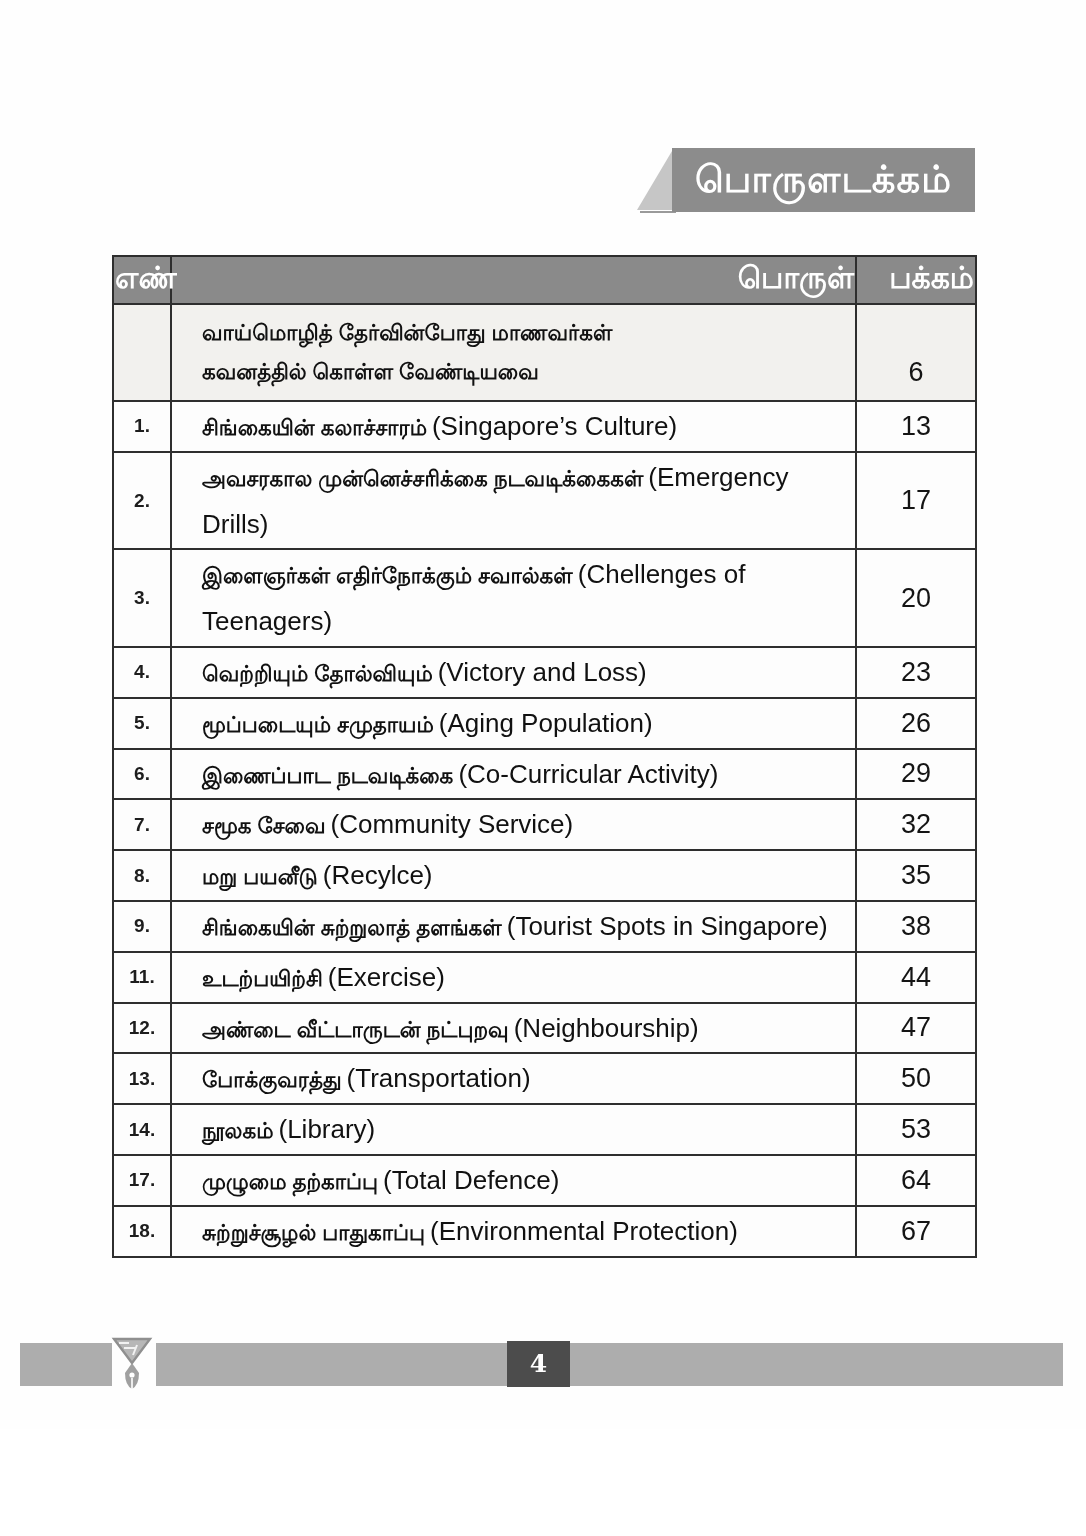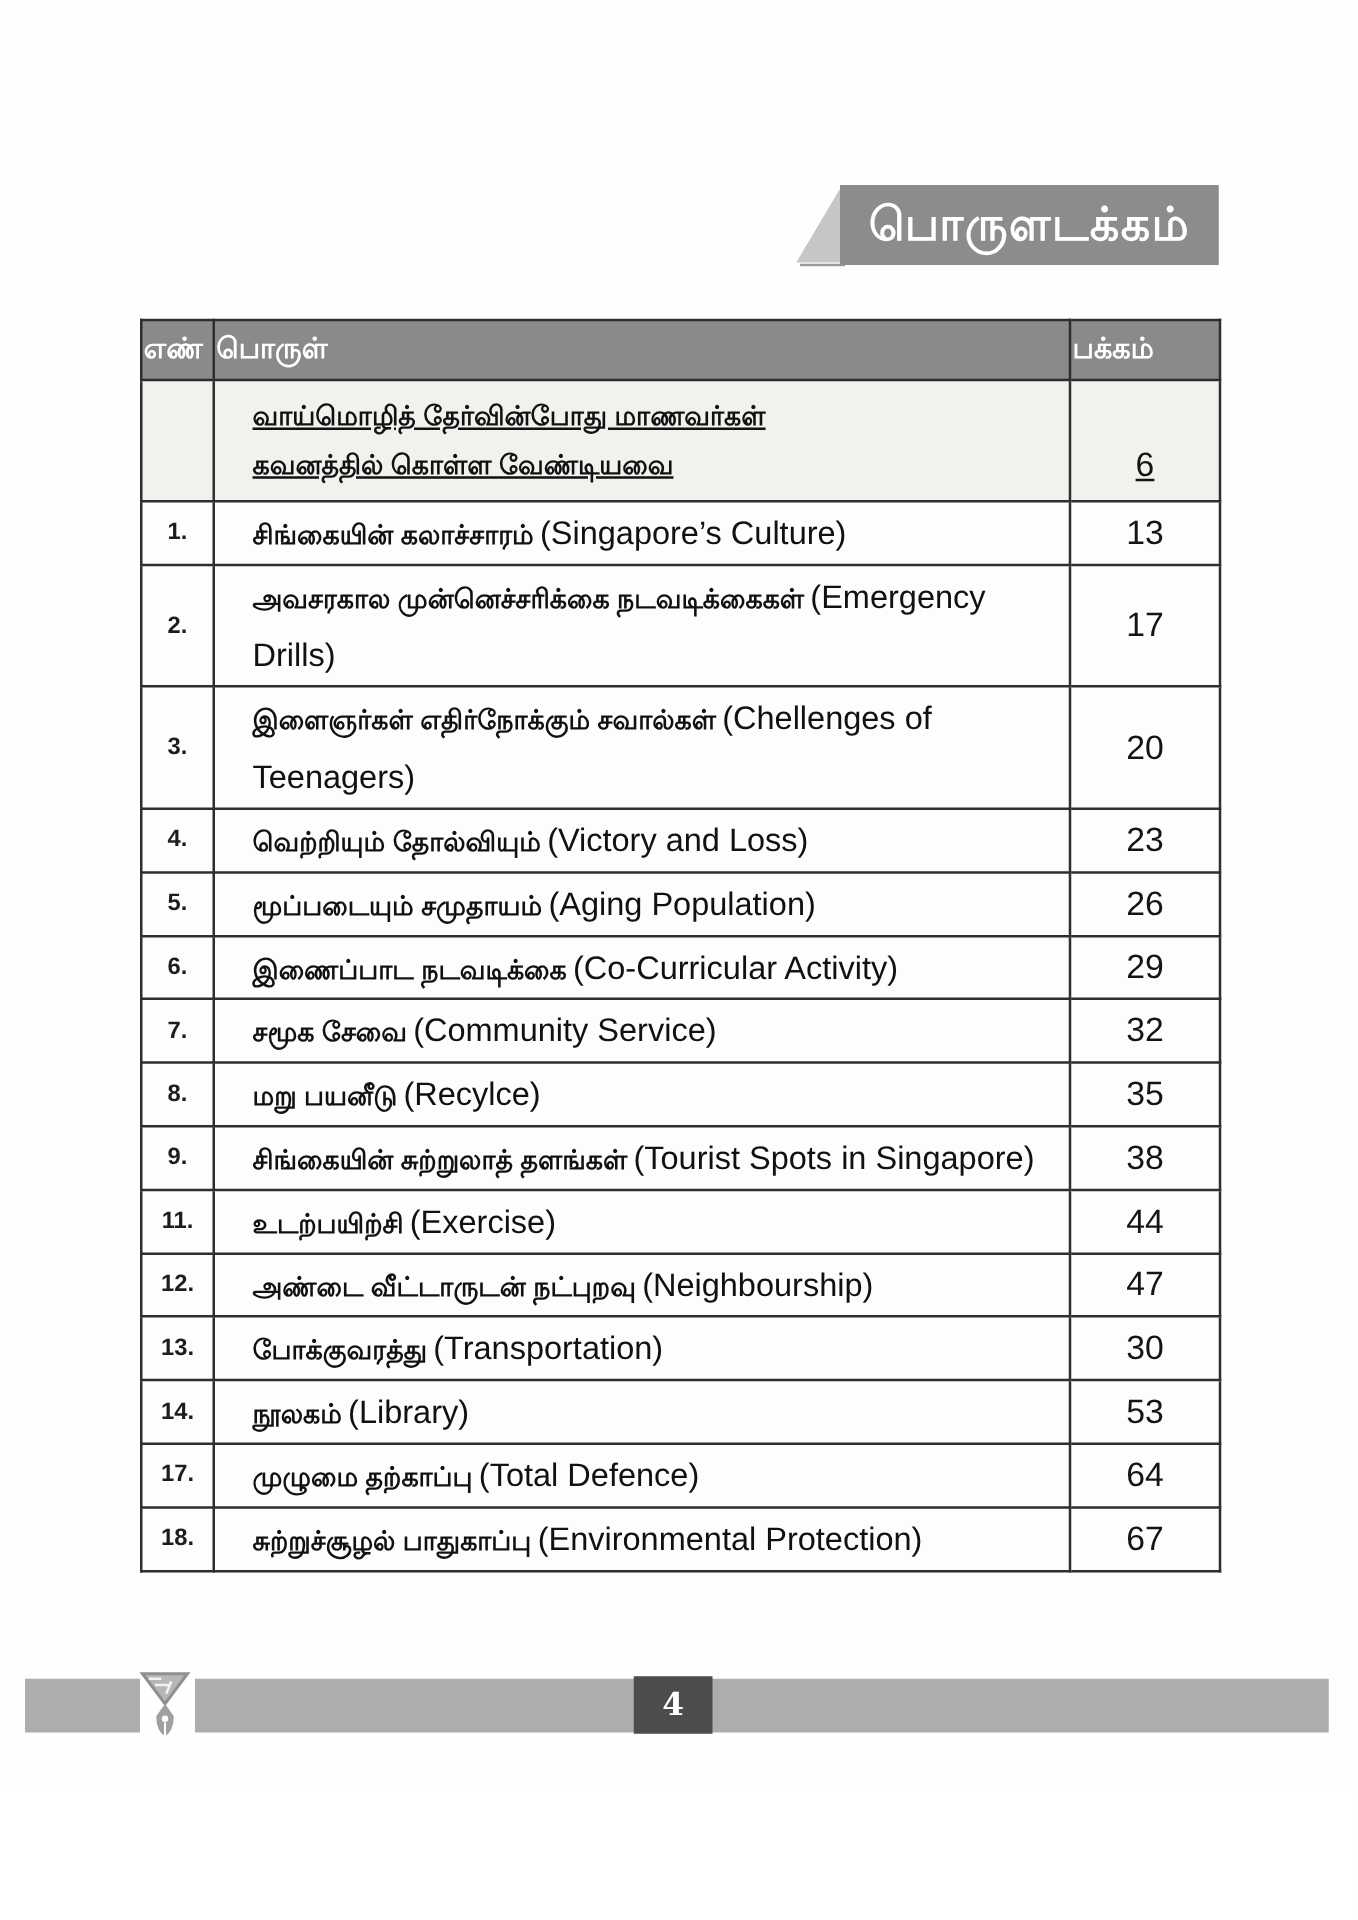--- a/index.html
+++ b/index.html
@@ -51,23 +51,23 @@
   table.toc col.c1 { width: 58px; }
   table.toc col.c2 { width: 685px; }
   table.toc col.c3 { width: 120px; }
   table.toc th, table.toc td {
     border: 2.5px solid #2e2e2e;
   }
   table.toc thead th {
     background: #8a8a8a;
     color: #ffffff;
     height: 44px;
-    font-size: 23px;
-    font-weight: 700;
-    text-align: left;
+    font-size: 30px;
+    font-weight: 700;
+    text-align: right;
     margin-top: 24px;
   }
   table.toc td { height: 46px; background: #fdfdfd; }
   table.toc tr.prelim td { background: #f2f1ee; }
   td.col-num {
     text-align: center;
     font-size: 19px;
     font-weight: 700;
     color: #1d1d1d;
   }
@@ -78,21 +78,21 @@
     line-height: 1.8;
   }
   td.col-subj .tamil { font-weight: 700; }
   td.col-subj .eng   { font-weight: 400; margin-left: 5px; font-size: 26px; }
   td.col-page {
     text-align: center;
     font-size: 27px;
     font-weight: 400;
     color: #141414;
   }
-  table.toc tr.tall td { height: 82px; text-decoration: underline; }
+  table.toc tr.tall td { height: 82px; }
   table.toc tr.tall td.col-page { vertical-align: bottom; padding-bottom: 12px; }
   table.toc tr.short td { height: 42px; }
 
   
   .artifact {
     position: absolute;
     background: repeating-linear-gradient(90deg,
       rgba(120,120,120,.28) 0 14px, rgba(120,120,120,.05) 14px 22px);
     filter: blur(2.2px);
     border-radius: 3px;
@@ -218,21 +218,21 @@
           <td class="col-page">44</td>
         </tr>
         <tr class="">
           <td class="col-num">12.</td>
           <td class="col-subj"><span class="tamil">அண்டை வீட்டாருடன் நட்புறவு</span><span class="eng">(Neighbourship)</span></td>
           <td class="col-page">47</td>
         </tr>
         <tr class="">
           <td class="col-num">13.</td>
           <td class="col-subj"><span class="tamil">போக்குவரத்து</span><span class="eng">(Transportation)</span></td>
-          <td class="col-page">30</td>
+          <td class="col-page">50</td>
         </tr>
         <tr class="">
           <td class="col-num">14.</td>
           <td class="col-subj"><span class="tamil">நூலகம்</span><span class="eng">(Library)</span></td>
           <td class="col-page">53</td>
         </tr>
         <tr class="">
           <td class="col-num">17.</td>
           <td class="col-subj"><span class="tamil">முழுமை தற்காப்பு</span><span class="eng">(Total Defence)</span></td>
           <td class="col-page">64</td>

